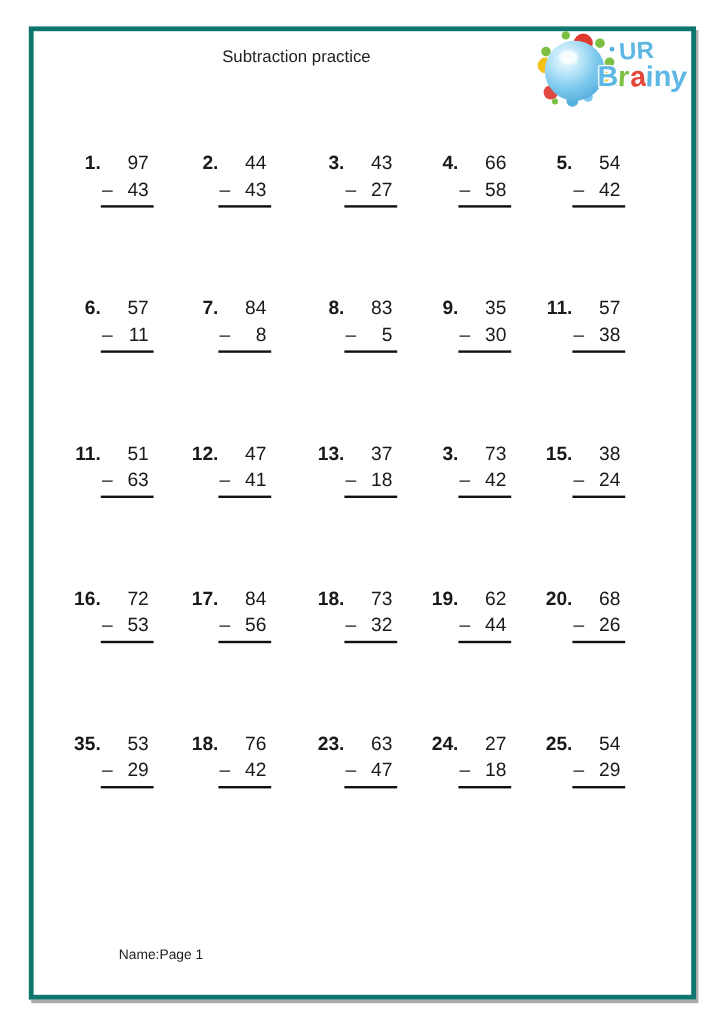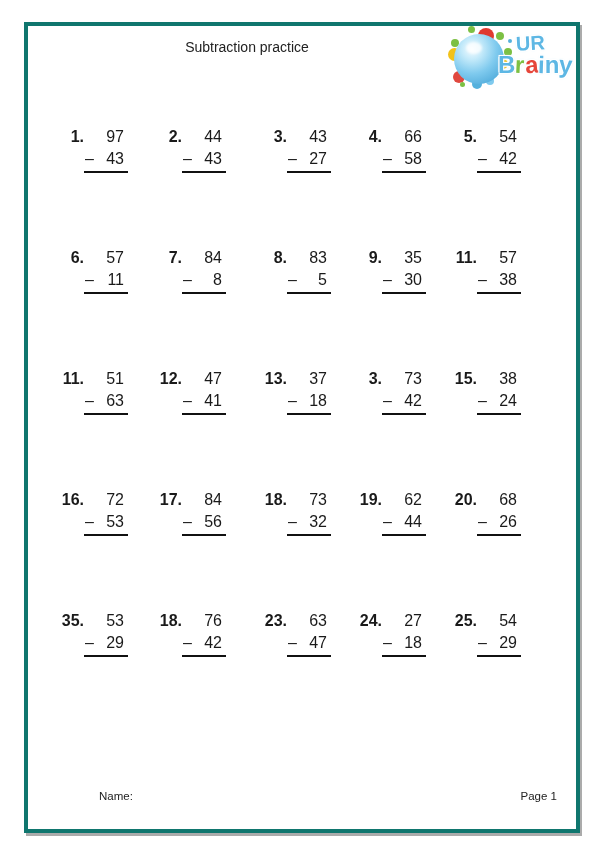--- a/index.html
+++ b/index.html
@@ -107,23 +107,22 @@
   }
   .sub-row {
     display: flex;
     justify-content: space-between;
     border-bottom: 2px solid #111;
     padding: 0 4px 1px 1px;
   }
   
   .footer {
     position: absolute;
-    left: 71px; right: 19px; bottom: 27px;
+    left: 71px; right: 6px; bottom: 27px;
     display: flex;
-    justify-content: space-between;
     font-size: 11.5px;
     color: #222;
   }
 </style>
 </head>
 <body>
 
 <div class="sheet">
 
   <div class="header-title">Subtraction practice</div>

